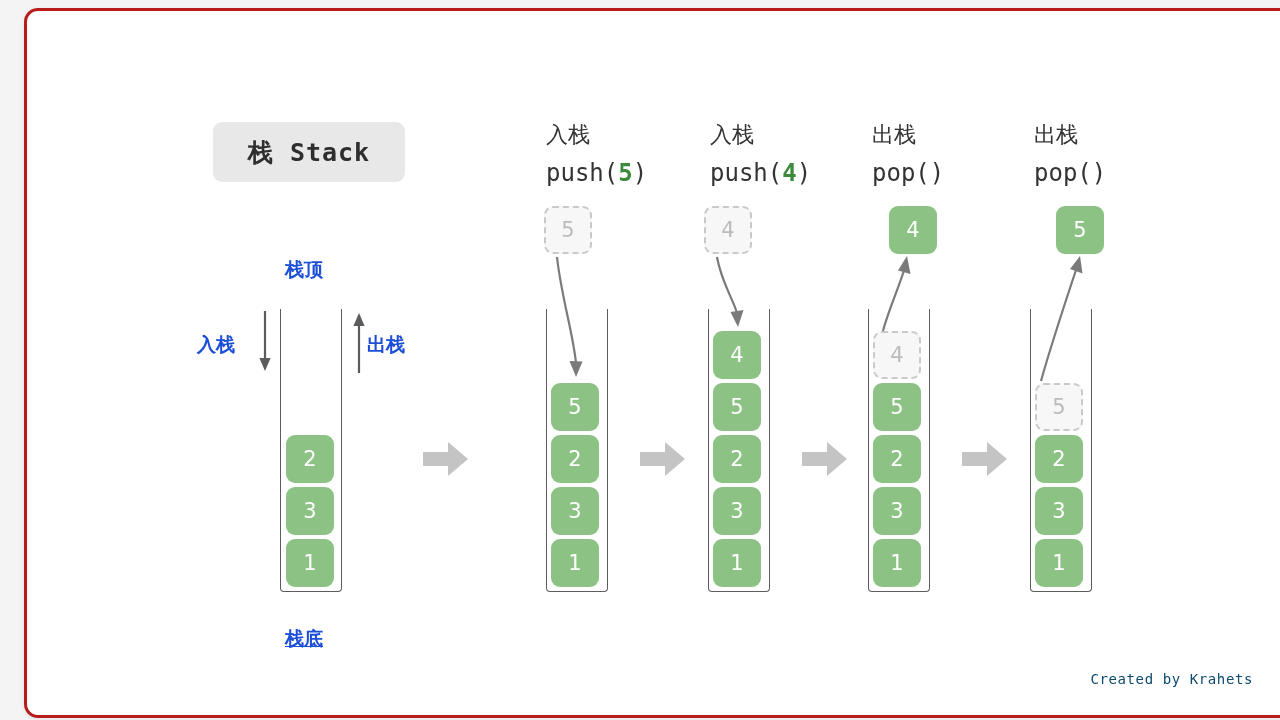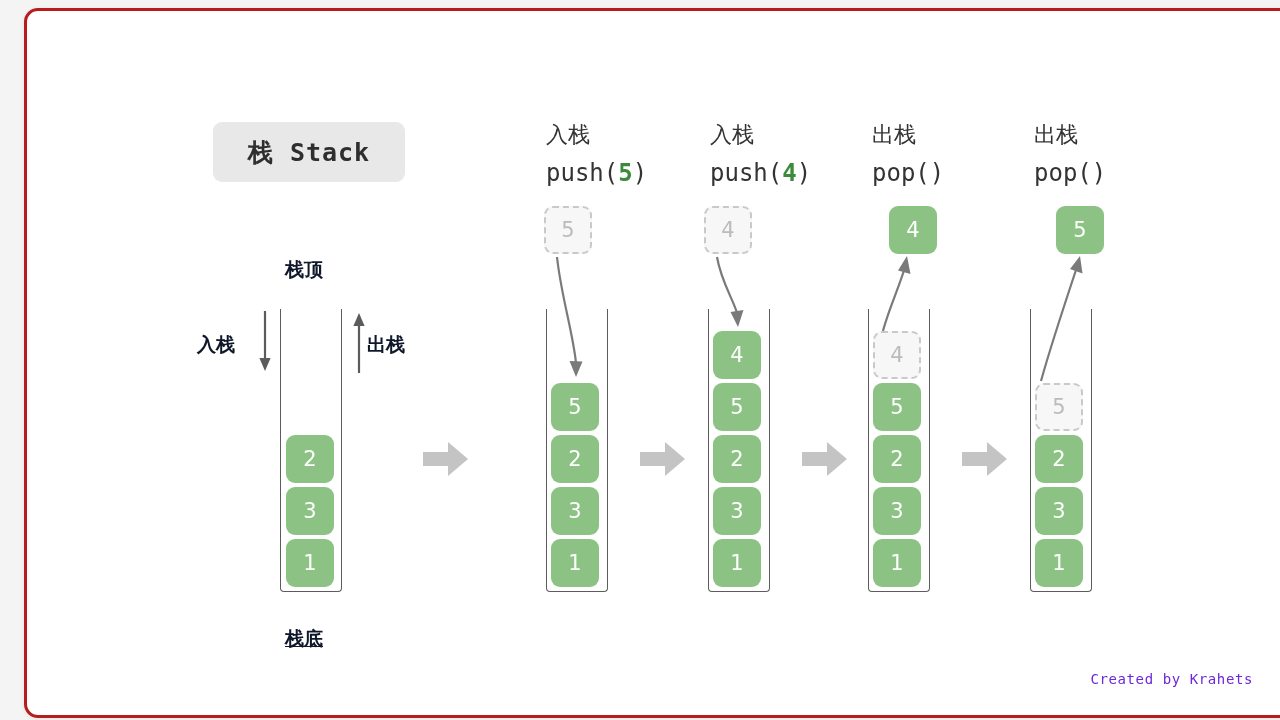--- a/index.html
+++ b/index.html
@@ -38,21 +38,21 @@
     font-weight: bold;
     color: #2e2e2e;
     letter-spacing: 1px;
     font-family: "DejaVu Sans Mono", "Liberation Mono", monospace;
   }
 
   
   .cjk-label {
     font-size: 19px;
     font-weight: bold;
-    color: #0f172a;
+    color: #1d4ed8;
     white-space: nowrap;
     font-family: "DejaVu Sans", "Liberation Sans", sans-serif;
   }
   .col-header {
     font-size: 22px;
     color: #333333;
     line-height: 38px;
     white-space: nowrap;
     font-family: "DejaVu Sans", "Liberation Sans", sans-serif;
   }
@@ -94,21 +94,21 @@
     color: #bbbbbb;
   }
 
   
   .step-arrow { width: 46px; height: 40px; }
 
   
   #credit {
     right: 38px; bottom: 28px;
     font-size: 14px;
-    color: #6d28d9;
+    color: #0c4a6e;
     letter-spacing: 0.6px;
     font-family: "DejaVu Sans Mono", "Liberation Mono", monospace;
     white-space: nowrap;
   }
 
   svg { display: block; overflow: visible; }
 </style>
 </head>
 <body>
 

